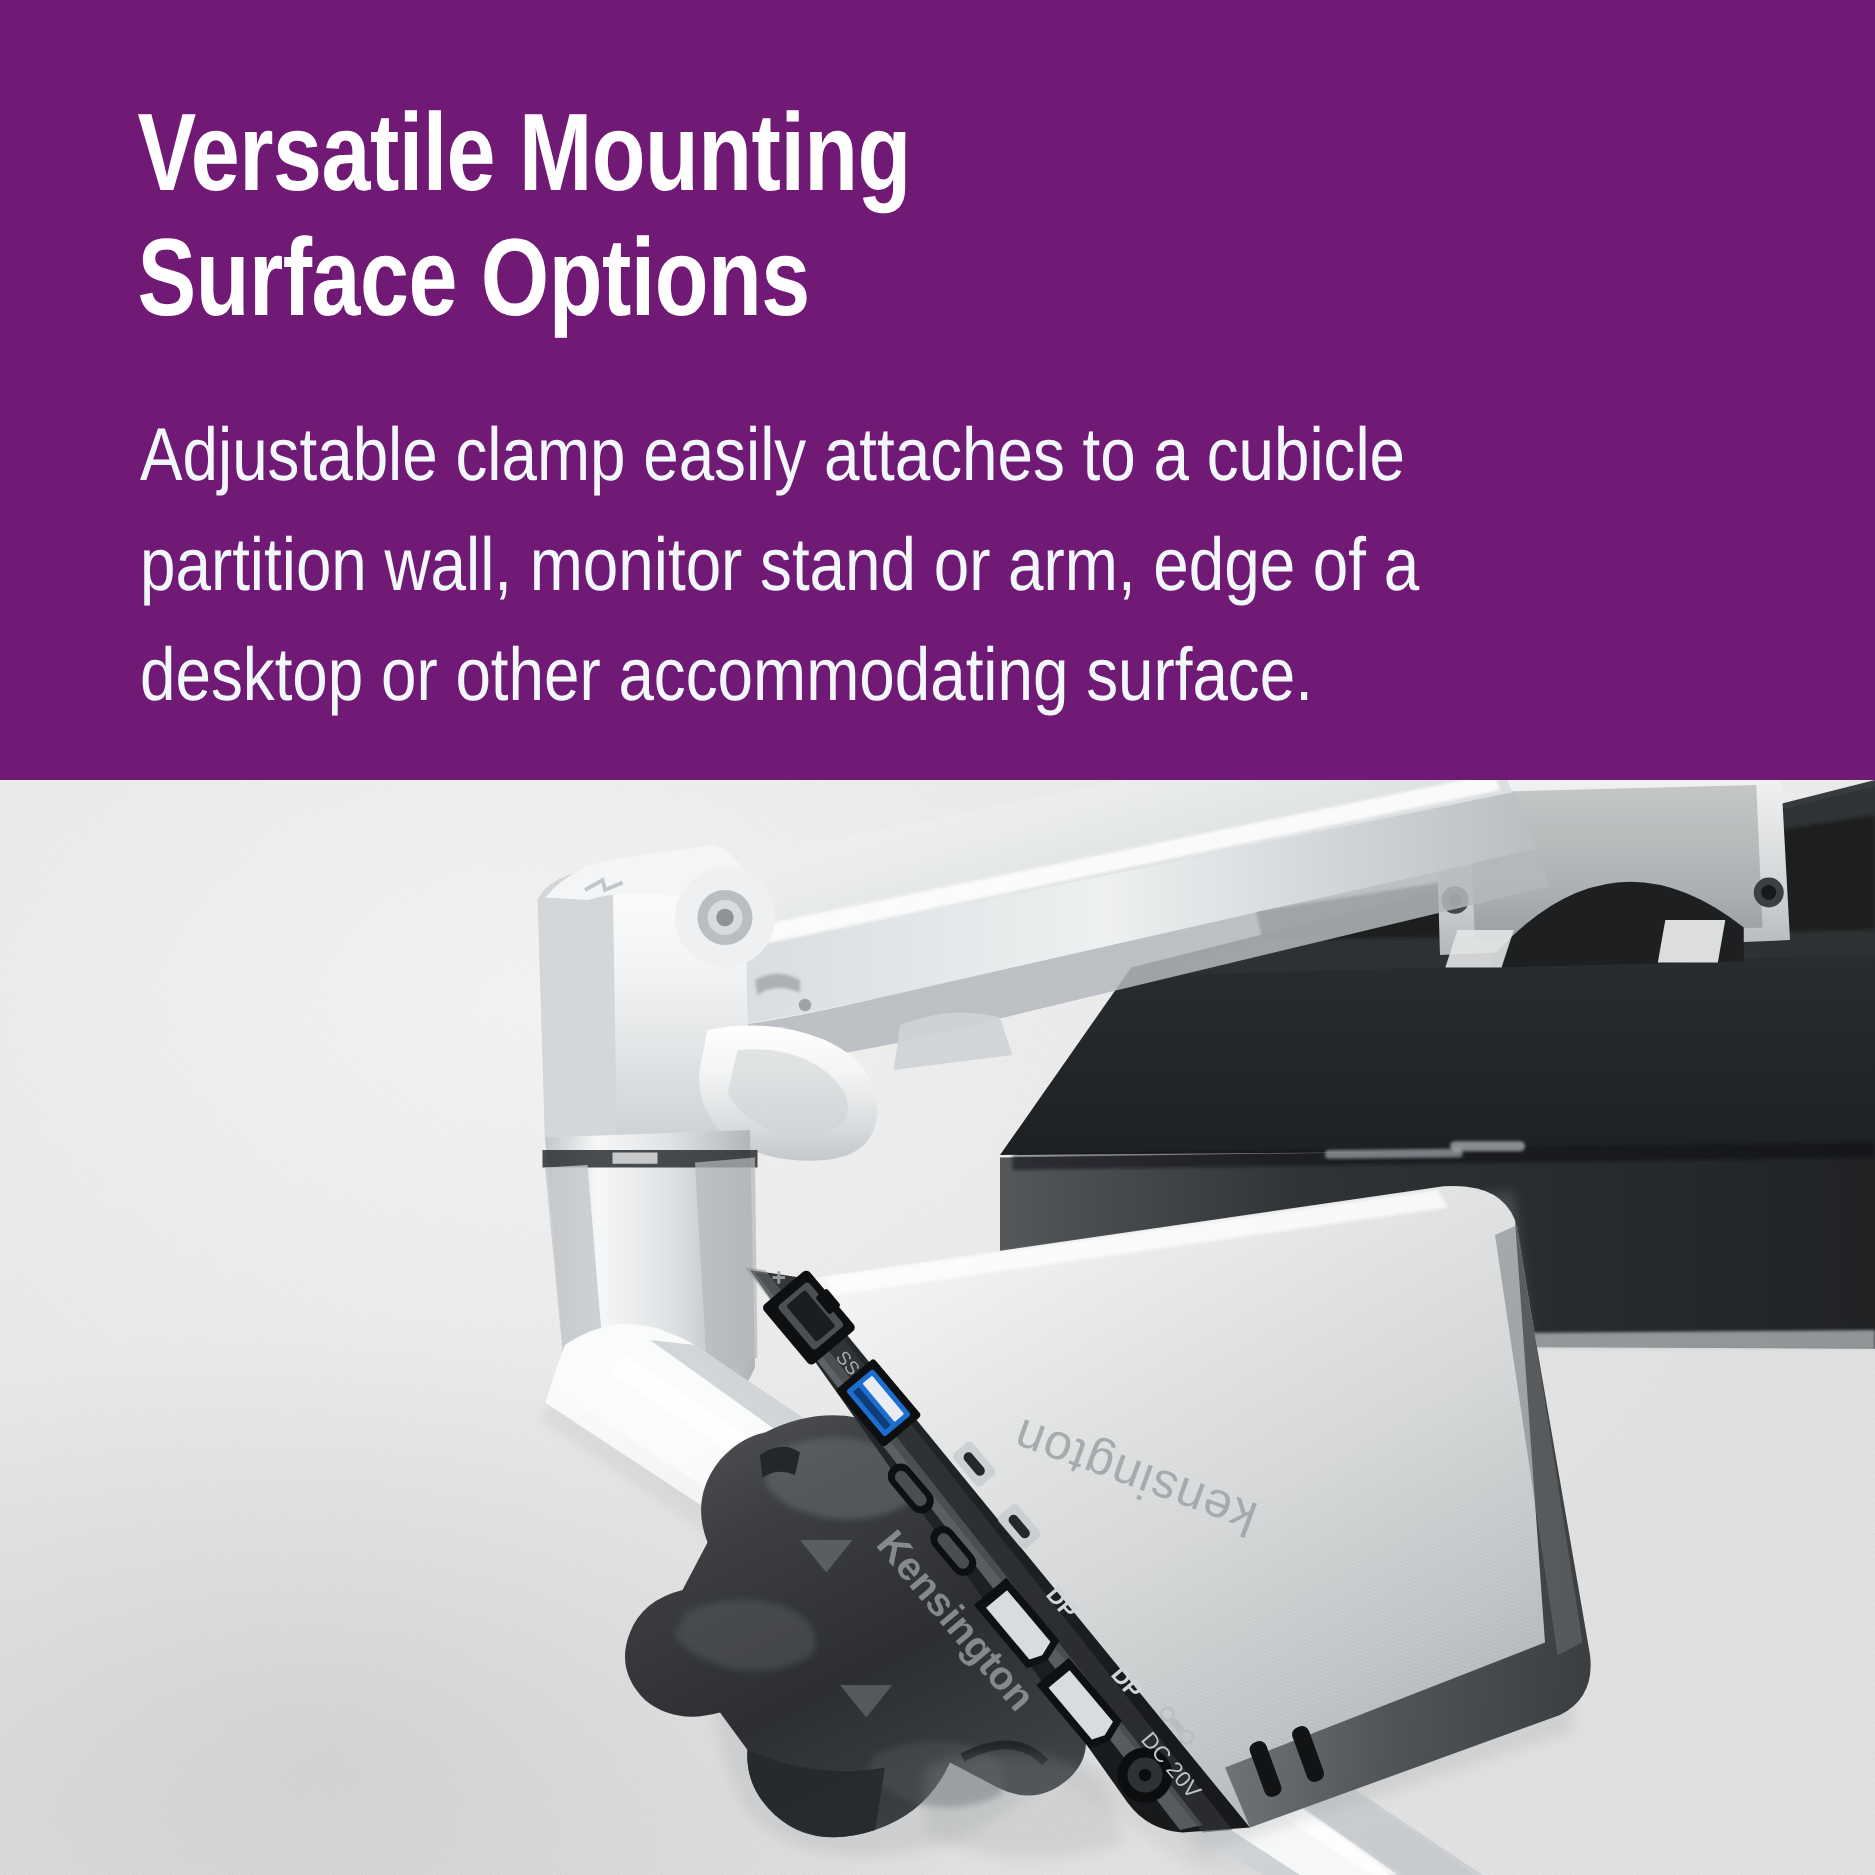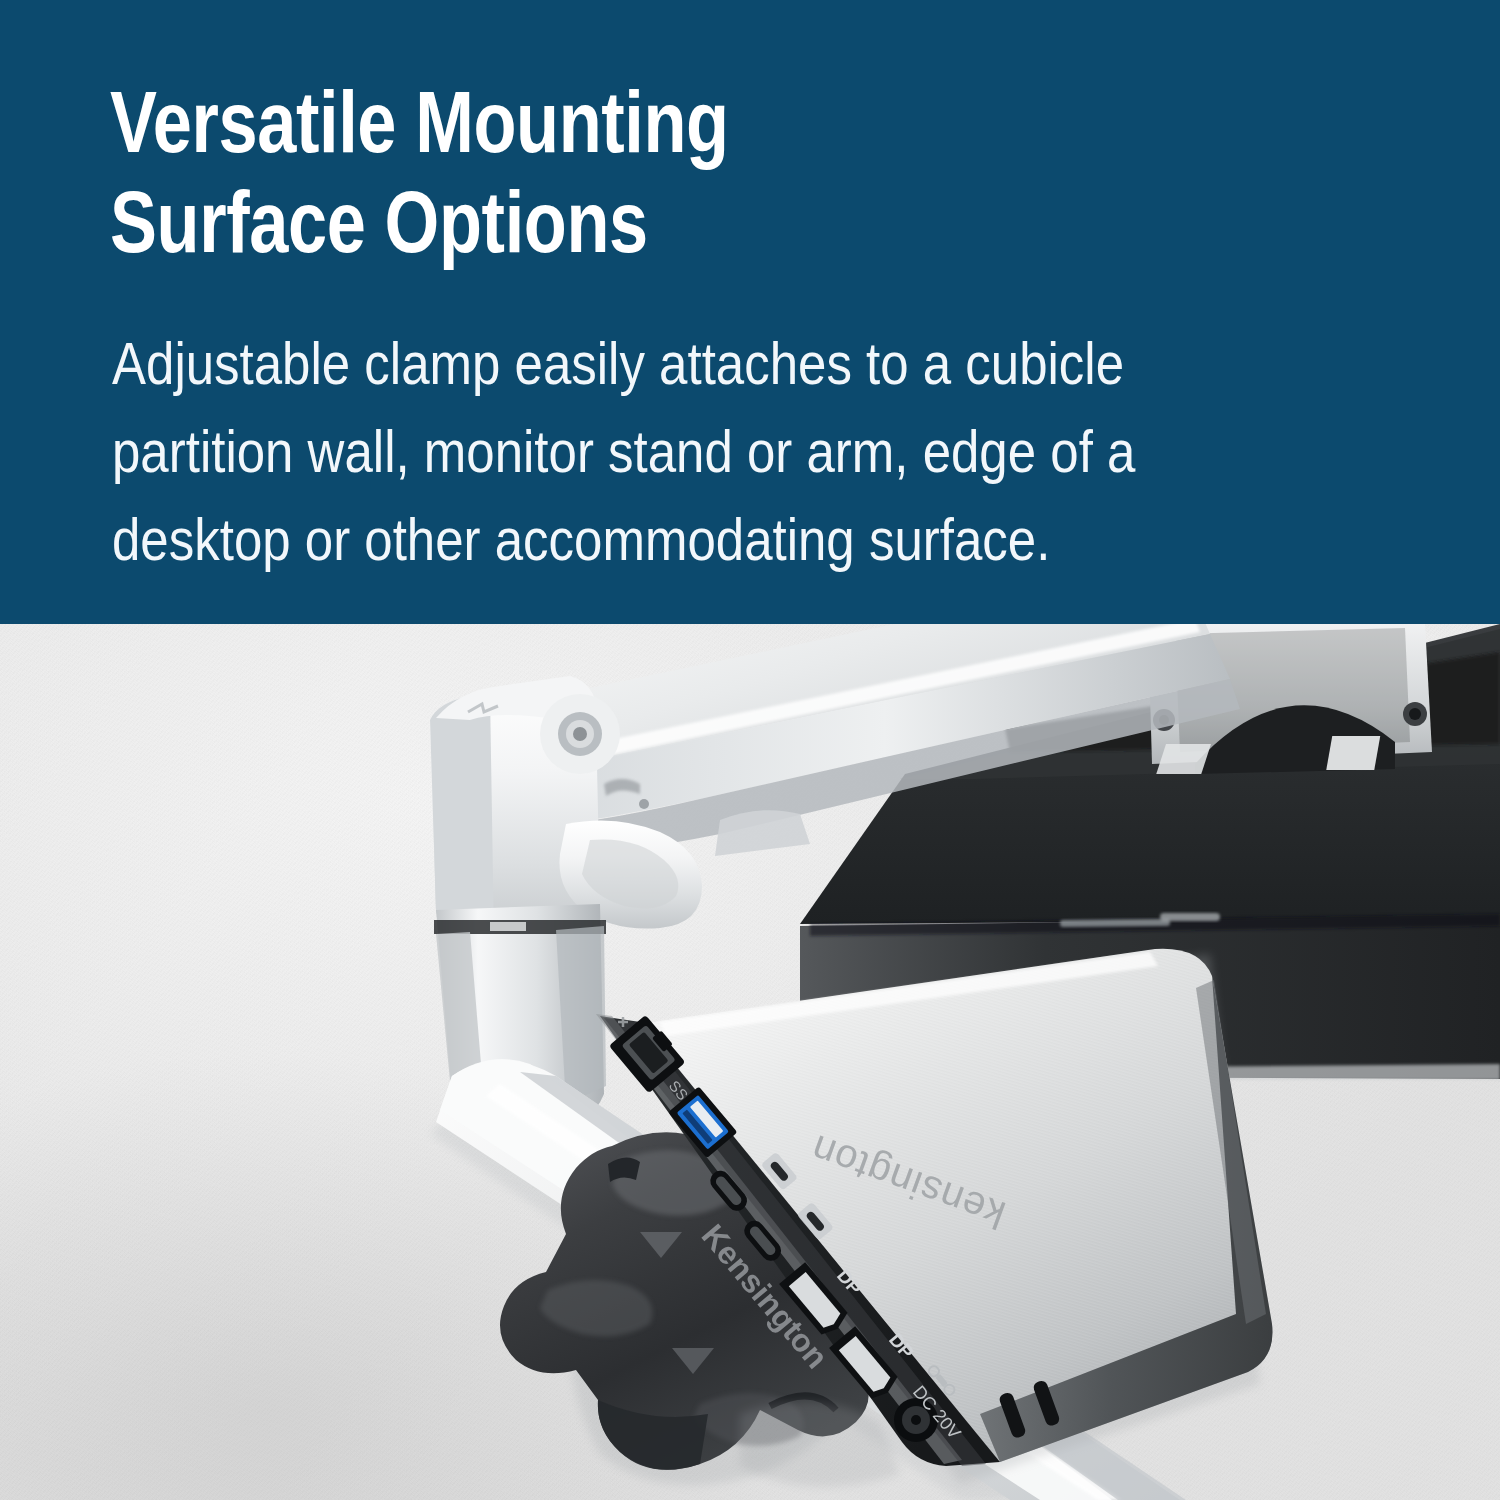--- a/index.html
+++ b/index.html
@@ -4,21 +4,21 @@
 <style>
   * { margin:0; padding:0; box-sizing:border-box; }
   html,body { width:1500px; height:1500px; overflow:hidden; }
   body { font-family:"Liberation Sans", sans-serif; background:#fff; }
 
   #page { position:relative; width:1500px; height:1500px; overflow:hidden; }
 
   
   #banner {
     position:absolute; left:0; top:0; width:1500px; height:624px;
-    background:#0c4a6e; overflow:hidden;
+    background:#701a75; overflow:hidden;
   }
   #banner-title {
     position:absolute; left:110px; top:72px; width:1280px;
     color:#ffffff;
     font-family:"Liberation Sans", sans-serif;
     font-weight:700;
     font-size:88px;
     line-height:100px;
     letter-spacing:-0.5px;
     transform:scaleX(0.80);

